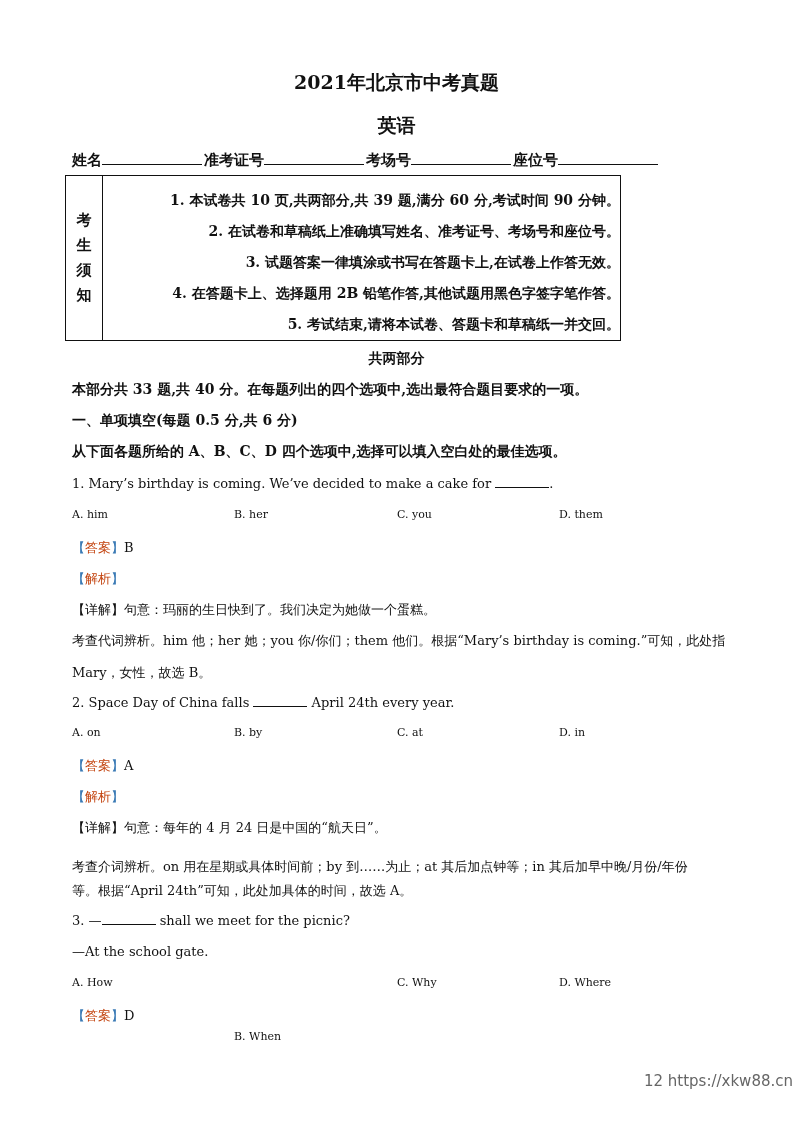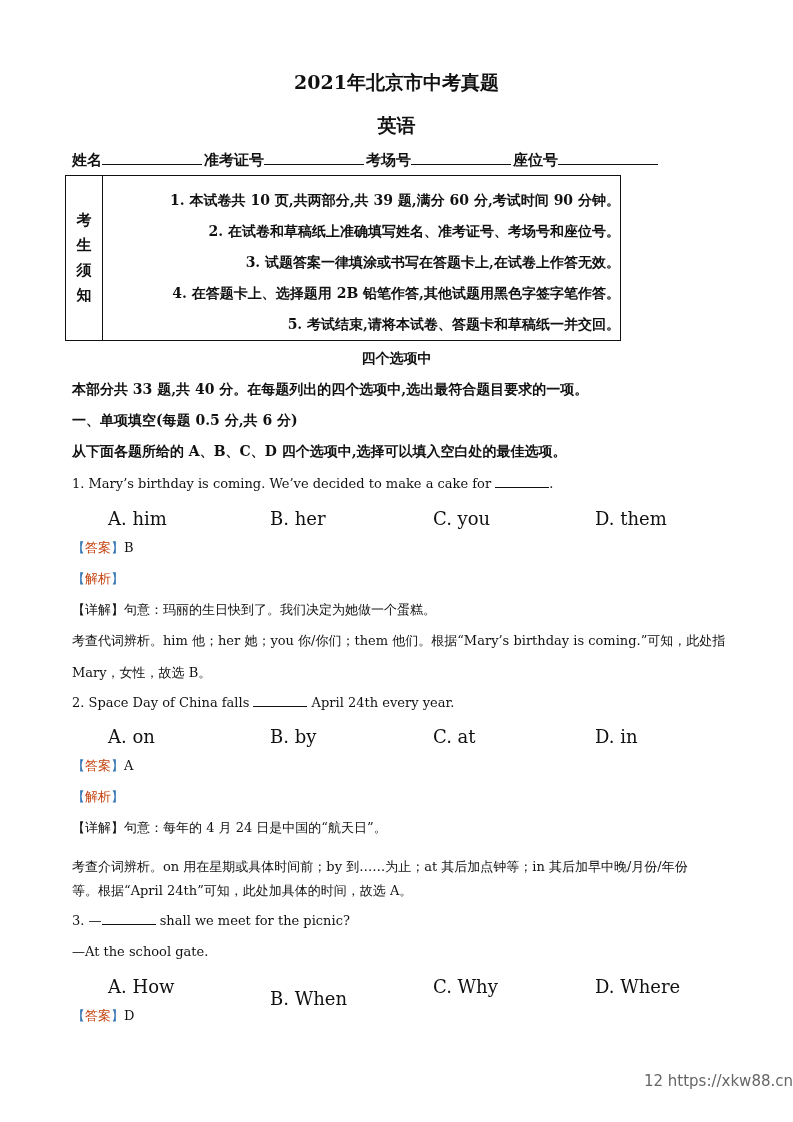--- a/index.html
+++ b/index.html
@@ -10,21 +10,21 @@
     .subtitle { left: 0; width: 793px; text-align: center; top: 113px; font-size: 19px; font-weight: bold; }
     .fields { left: 72px; top: 150px; font-size: 15px; font-weight: bold; }
     .fields .blank { display: inline-block; width: 100px; border-bottom: 1px solid #111; height: 14px; margin-right: 2px; }
     .notice { position: absolute; left: 65px; top: 175px; width: 556px; height: 166px; border: 1px solid #111; box-sizing: border-box; display: flex; }
     .notice-side { width: 36px; border-right: 1px solid #111; display: flex; flex-direction: column; justify-content: center; align-items: center; font-size: 15px; font-weight: bold; line-height: 25px; }
     .notice-list { flex: 1; padding: 9px 0 0 10px; font-size: 14px; font-weight: bold; }
     .notice-list div { height: 31px; line-height: 31px; text-align: right; }
     .part-title { left: 0; width: 793px; text-align: center; top: 350px; font-size: 14px; font-weight: bold; }
     .bold-line { left: 72px; font-size: 14px; font-weight: bold; }
     .line { left: 72px; font-size: 13px; }
-    .opt { font-size: 18px; margin-left: 36px; }
+    .opt { font-size: 11px; }
     .blank-in { display: inline-block; width: 54px; border-bottom: 1px solid #111; height: 11px; }
     .tag-bracket { color: #3a7ab5; }
     .tag-word { color: #c2410c; }
     .footer { left: 0; width: 793px; text-align: right; top: 1072px; font-size: 15px; color: #666; font-family: "DejaVu Sans", "Liberation Sans", sans-serif; }
   </style>
 </head>
 <body>
 
 <div class="page">
 
@@ -44,21 +44,21 @@
     </div>
     <div class="notice-list">
       <div>1.  本试卷共 10 页,共两部分,共 39 题,满分 60 分,考试时间 90 分钟。</div>
       <div>2.  在试卷和草稿纸上准确填写姓名、准考证号、考场号和座位号。</div>
       <div>3.  试题答案一律填涂或书写在答题卡上,在试卷上作答无效。</div>
       <div>4.  在答题卡上、选择题用 2B 铅笔作答,其他试题用黑色字签字笔作答。</div>
       <div>5.  考试结束,请将本试卷、答题卡和草稿纸一并交回。</div>
     </div>
   </div>
 
-  <div class="abs part-title">四个选项中</div>
+  <div class="abs part-title">共两部分</div>
   <div class="abs bold-line" style="top:381px;">本部分共 33 题,共 40 分。在每题列出的四个选项中,选出最符合题目要求的一项。</div>
   <div class="abs bold-line" style="top:412px;">一、单项填空(每题 0.5 分,共 6 分)</div>
   <div class="abs bold-line" style="top:443px;">从下面各题所给的 A、B、C、D 四个选项中,选择可以填入空白处的最佳选项。</div>
 
   <div class="abs line" style="top:476px;">
     <span>1. Mary’s birthday is coming. We’ve decided to make a cake for </span><span class="blank-in"></span><span>.</span>
   </div>
   <div class="abs opt" style="left:72px; top:508px;">A. him</div>
   <div class="abs opt" style="left:234px; top:508px;">B. her</div>
   <div class="abs opt" style="left:397px; top:508px;">C. you</div>
@@ -92,21 +92,21 @@
     <span>【详解】</span><span>句意：每年的 4 月 24 日是中国的“航天日”。</span>
   </div>
   <div class="abs line" style="top:850px;margin-top:8px;">考查介词辨析。on 用在星期或具体时间前；by 到……为止；at 其后加点钟等；in 其后加早中晚/月份/年份</div>
   <div class="abs line" style="top:882px;">等。根据“April 24th”可知，此处加具体的时间，故选 A。</div>
 
   <div class="abs line" style="top:913px;">
     <span>3. —</span><span class="blank-in"></span><span> shall we meet for the picnic?</span>
   </div>
   <div class="abs line" style="top:944px;">—At the school gate.</div>
   <div class="abs opt" style="left:72px; top:976px;">A. How</div>
-  <div class="abs opt" style="left:234px; top:988px;">B. When</div>
+  <div class="abs opt" style="left:234px; top:1030px;">B. When</div>
   <div class="abs opt" style="left:397px; top:976px;">C. Why</div>
   <div class="abs opt" style="left:559px; top:976px;">D. Where</div>
   <div class="abs line" style="top:1007px; left:72px;">
     <span class="tag-bracket">【</span><span class="tag-word">答案</span><span class="tag-bracket">】</span><span>D</span>
   </div>
 
   <div class="abs footer">12 https://xkw88.cn</div>
 </div>
 
 </body></html>

